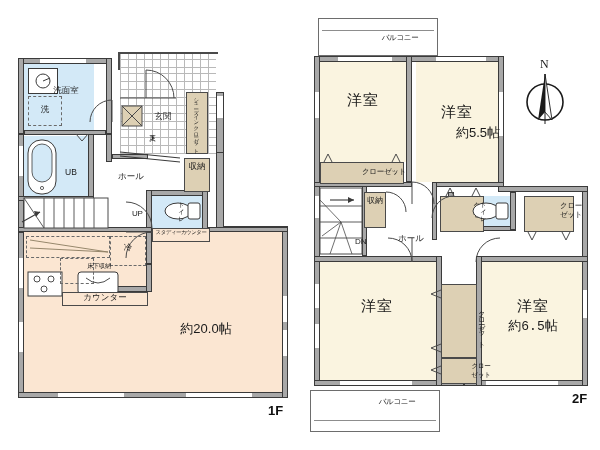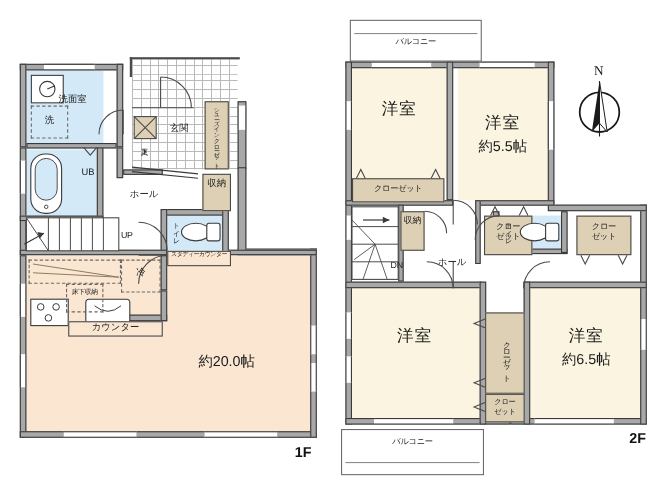--- a/index.html
+++ b/index.html
@@ -24,21 +24,21 @@
   .rmBalc{position:absolute;background:#ffffff;border:1px solid #6d6d6d;box-sizing:border-box;}
   
   .win{position:absolute;background:#ffffff;border-top:1px solid #3a3a3a;border-bottom:1px solid #3a3a3a;box-sizing:border-box;}
   .winV{position:absolute;background:#ffffff;border-left:1px solid #3a3a3a;border-right:1px solid #3a3a3a;box-sizing:border-box;}
 
   
   .lbl{position:absolute;color:#1a1a1a;white-space:nowrap;line-height:1.05;}
   .lbl-room{font-size:15px;letter-spacing:1px;}
   .lbl-area{font-size:13px;}
   .lbl-sm{font-size:8.5px;letter-spacing:0px;}
-  .lbl-xs{font-size:6.2px;letter-spacing:-0.3px;}
+  .lbl-xs{font-size:6.2px;letter-spacing:-0.3px;padding-left:22px;}
   .lbl-tiny{font-size:5.4px;letter-spacing:-0.4px;}
   .lbl-fl{font-size:13px;font-weight:bold;color:#111;}
   .ctr{text-align:center;}
   .vert{writing-mode:vertical-rl;text-orientation:upright;}
 
   
   .tile{position:absolute;
         background-image:
           repeating-linear-gradient(0deg,#b9b9b9 0 1px,transparent 1px 8px),
           repeating-linear-gradient(90deg,#b9b9b9 0 1px,transparent 1px 8px);
@@ -195,21 +195,21 @@
     <div class="lbl lbl-tiny vert" style="left:193px;top:94px;">シューズインクローゼット</div>
 
     <div class="rmStore" style="left:184px;top:158px;width:26px;height:34px;"></div>
     <div class="lbl lbl-sm ctr" style="left:184px;top:161px;width:26px;line-height:11px;">
       <span class="vert" style="writing-mode:horizontal-tb;">収納</span>
     </div>
 
     <div class="lbl lbl-xs vert" style="left:127px;top:130px;">下足入</div>
 
     <div class="lbl lbl-sm ctr" style="left:36px;top:86px;width:60px;">洗面室</div>
-    <div class="lbl lbl-sm ctr" style="left:56px;top:152px;width:30px;text-align:right;">UB</div>
+    <div class="lbl lbl-sm ctr" style="left:56px;top:168px;width:30px;">UB</div>
     <div class="lbl lbl-sm ctr" style="left:142px;top:112px;width:42px;">玄関</div>
     <div class="lbl lbl-sm ctr" style="left:108px;top:172px;width:46px;">ホール</div>
     <div class="lbl lbl-xs vert" style="left:156px;top:198px;">トイレ</div>
     <div class="lbl lbl-xs" style="left:110px;top:210px;font-size:8px;">UP</div>
 
     <div class="lbl lbl-area ctr" style="left:156px;top:322px;width:100px;">約20.0帖</div>
 
     <div class="lbl lbl-fl" style="left:268px;top:404px;">1F</div>
   </div>
 
@@ -328,26 +328,26 @@
       <path d="M176 262 A24 24 0 0 1 200 238" fill="none" stroke="#4a4a4a" stroke-width="1"></path>
       <path d="M154 196 A22 22 0 0 0 132 218" fill="none" stroke="#4a4a4a" stroke-width="1"></path>
 
       <ellipse cx="186" cy="211" rx="13" ry="8" fill="#fff" stroke="#3a3a3a" stroke-width="1"></ellipse>
       <rect x="196" y="203" width="12" height="16" rx="2" fill="#fff" stroke="#3a3a3a" stroke-width="1"></rect>
     </svg>
 
     <div class="lbl lbl-room ctr" style="left:26px;top:92px;width:74px;">洋室</div>
 
     <div class="lbl lbl-room ctr" style="left:120px;top:104px;width:74px;">洋室</div>
-    <div class="lbl lbl-area ctr" style="left:114px;top:126px;width:86px;">約5.5帖</div>
+    <div class="lbl lbl-area ctr" style="left:114px;top:126px;width:86px;text-align:right;">約5.5帖</div>
 
     <div class="lbl lbl-room ctr" style="left:40px;top:298px;width:74px;">洋室</div>
 
     <div class="lbl lbl-room ctr" style="left:196px;top:298px;width:74px;">洋室</div>
-    <div class="lbl lbl-area ctr" style="left:190px;top:320px;width:86px;">約6.5帖</div>
+    <div class="lbl lbl-area ctr" style="left:190px;top:320px;width:86px;font-family:Liberation Mono, monospace;">約6.5帖</div>
 
     <div class="lbl lbl-sm ctr" style="left:88px;top:234px;width:46px;">ホール</div>
     <div class="lbl" style="left:55px;top:238px;font-size:8px;">DN</div>
     <div class="lbl lbl-xs vert" style="left:158px;top:198px;">トイレ</div>
 
     <div class="lbl lbl-fl" style="left:272px;top:392px;">2F</div>
 
     <div class="abs" style="left:215px;top:58px;width:60px;height:74px;">
       <div class="lbl" style="left:25px;top:0;font-size:12px;font-family:'Liberation Serif',serif;">N</div>
       <svg viewBox="0 0 60 74" style="position:absolute;left:0;top:0;width:60px;height:74px;">

